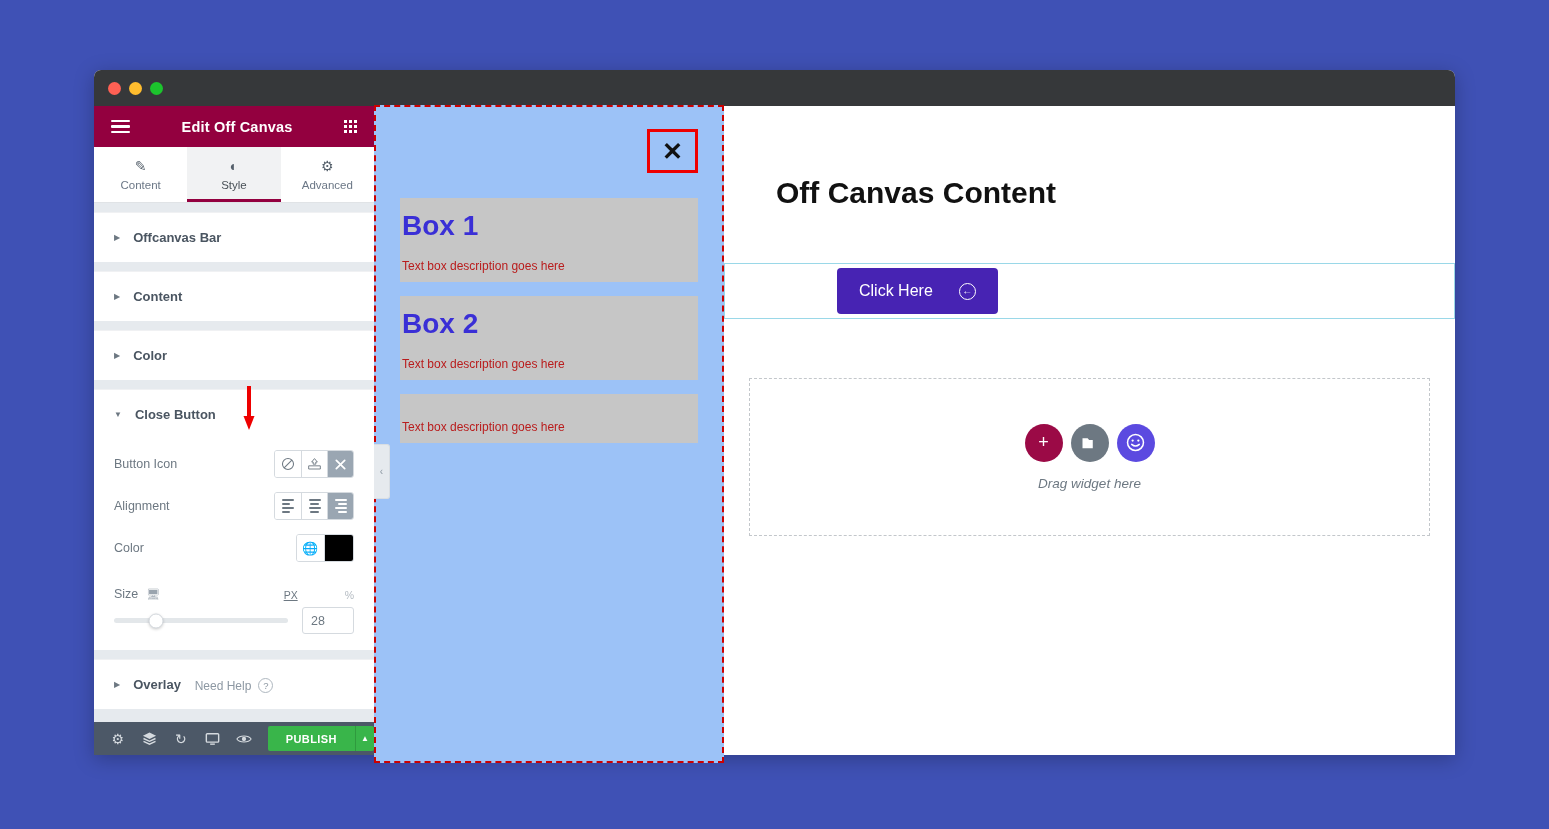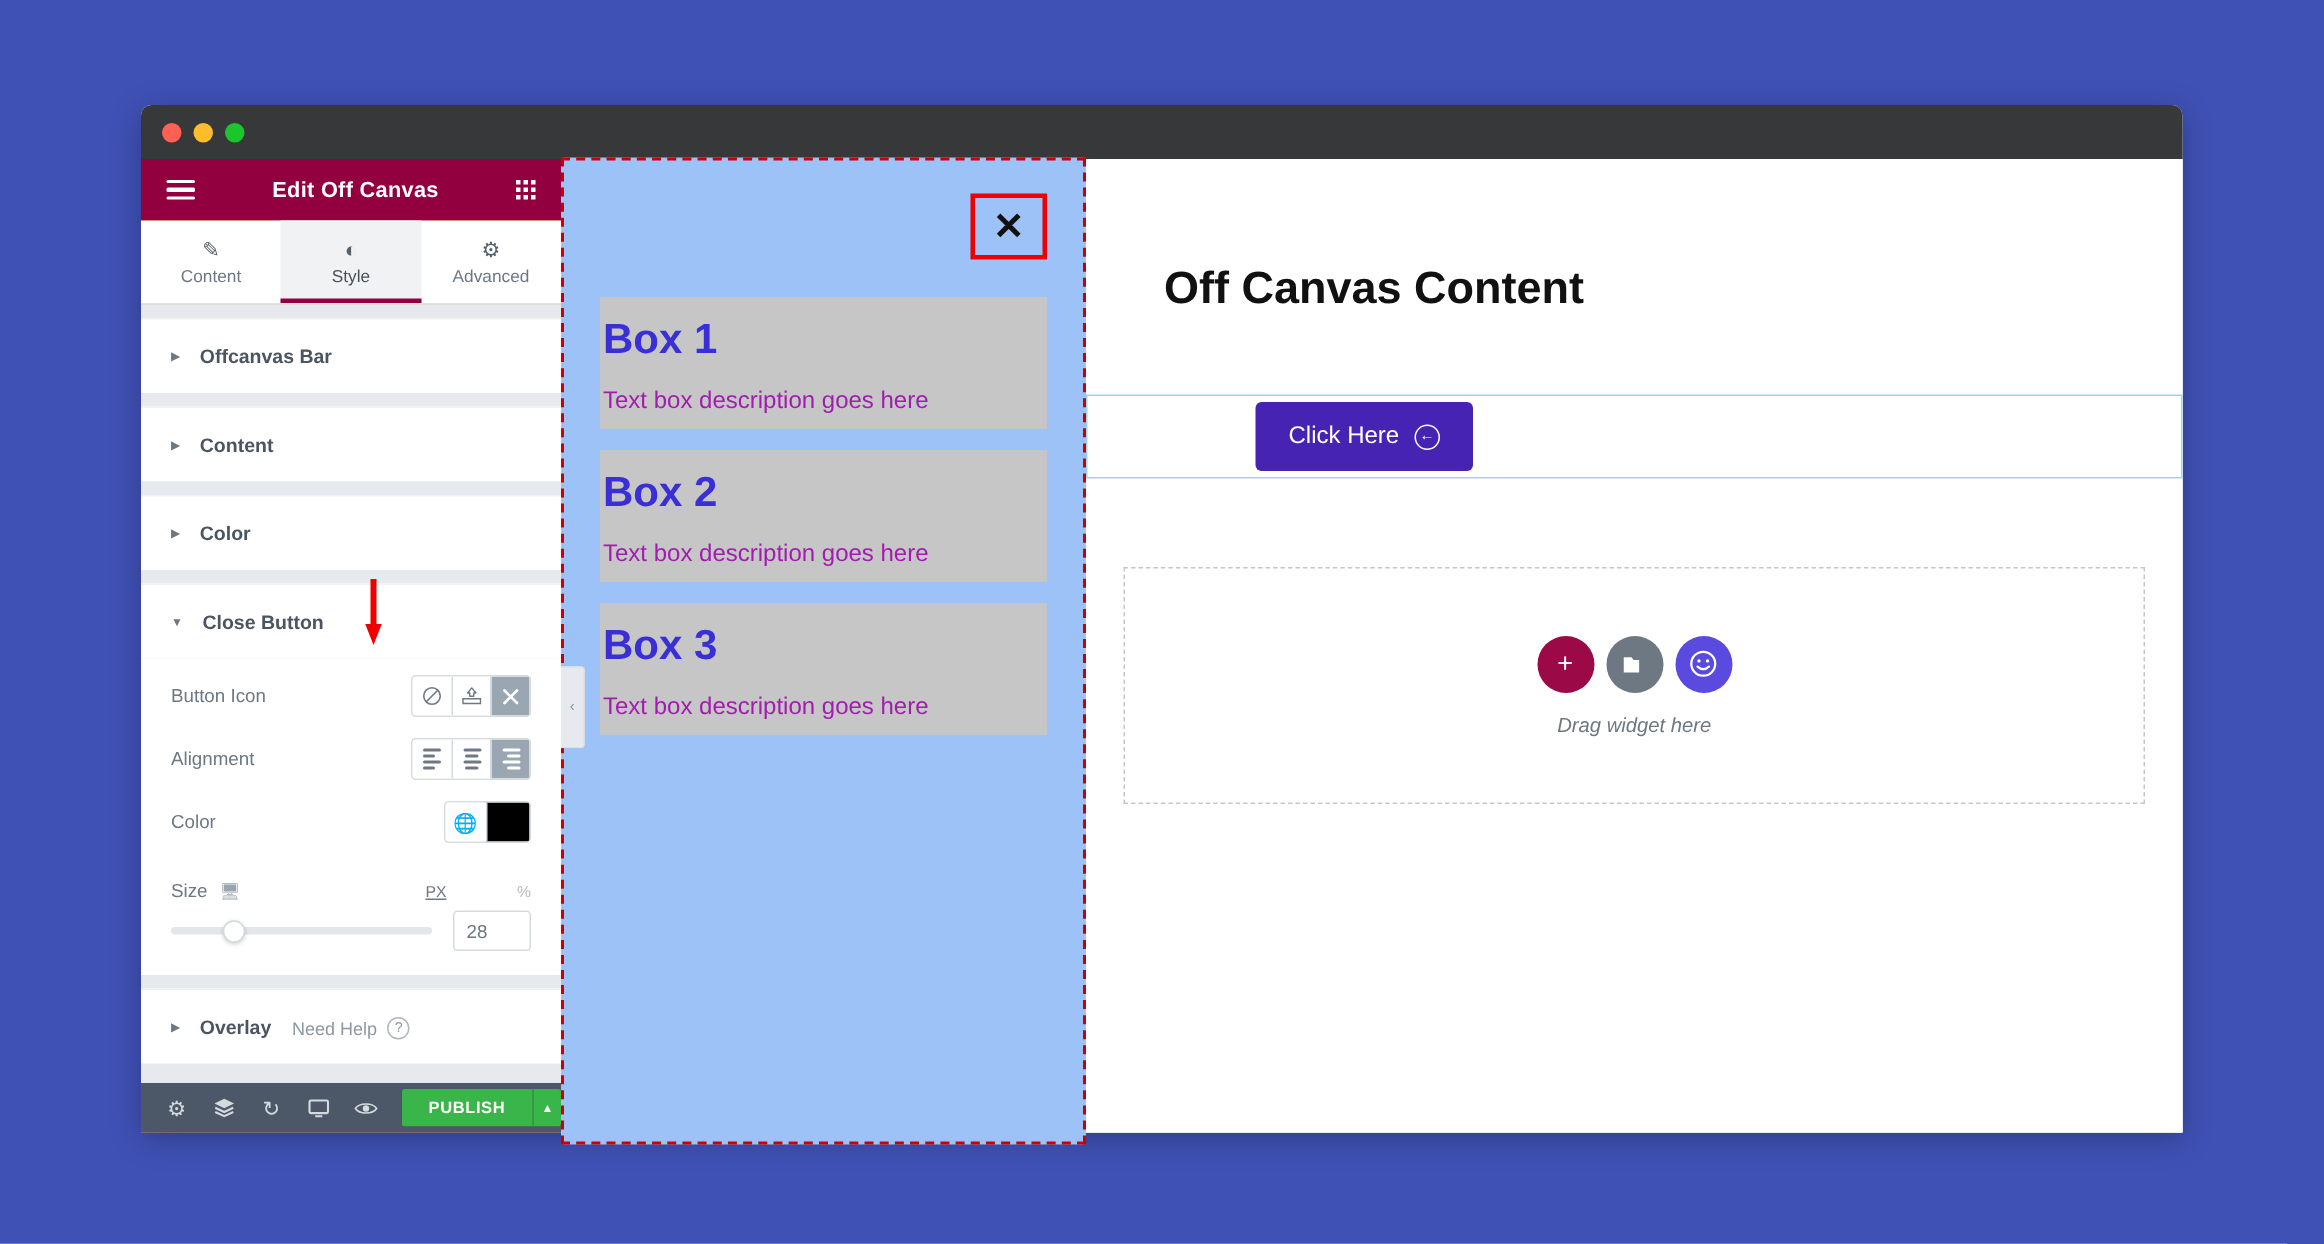--- a/index.html
+++ b/index.html
@@ -167,33 +167,33 @@
   }
   .oc-close-wrap { display: flex; justify-content: flex-end; }
   .oc-close {
     width: 51px; height: 44px; border: 3px solid #ee0000;
     display: flex; align-items: center; justify-content: center;
     font-size: 25px; color: #111; font-weight: bold; cursor: pointer; line-height: 1;
   }
   .boxes { margin-top: 25px; }
   .box { background: #c6c6c6; padding: 10px 0px 9px 2px; margin-bottom: 14px; }
   .box-title { font-size: 28px; color: #3a2fd6; font-weight: bold; line-height: 1.25; }
-  .box-desc { font-size: 16px; color: #a21caf; margin-top: 16px; }
+  .box-desc { font-size: 12px; color: #b91c1c; margin-top: 16px; }
 
   .content-area { position: absolute; left: 350px; top: 0; right: 0; bottom: 0; background: #fff; }
   .page-title {
     font-size: 30px; font-weight: bold; color: #111; margin: 70px 0 0 52px;
   }
   .btn-section {
     margin-top: 53px; border: 1px solid #9ad8e8; height: 56px;
     display: flex; align-items: center; padding-left: 112px;
   }
   .click-btn {
     background: #4723b3; color: #fff; border-radius: 4px;
-    height: 46px; padding: 0 22px; display: flex; align-items: center; gap: 10px;
+    height: 46px; padding: 0 22px; display: flex; align-items: center; gap: 26px;
     font-size: 16px; cursor: pointer;
   }
   .circ-arrow {
     width: 17px; height: 17px; border-radius: 50%; border: 1.6px solid #fff;
     display: flex; align-items: center; justify-content: center; font-size: 10px; line-height: 1;
   }
   .dropzone {
     margin: 59px 25px 0 25px; border: 1px dashed #c3c7cb; height: 158px;
     display: flex; flex-direction: column; align-items: center; justify-content: center;
   }
@@ -419,21 +419,20 @@
           <div class="boxes">
             <div class="box">
               <div class="box-title">Box 1</div>
               <div class="box-desc">Text box description goes here</div>
             </div>
             <div class="box">
               <div class="box-title">Box 2</div>
               <div class="box-desc">Text box description goes here</div>
             </div>
             <div class="box">
-              <div class="box-title">Box 3</div>
               <div class="box-desc">Text box description goes here</div>
             </div>
           </div>
         </div>
 
         <div class="content-area">
           <div class="page-title">Off Canvas Content</div>
 
           <div class="btn-section">
             <div class="click-btn">

